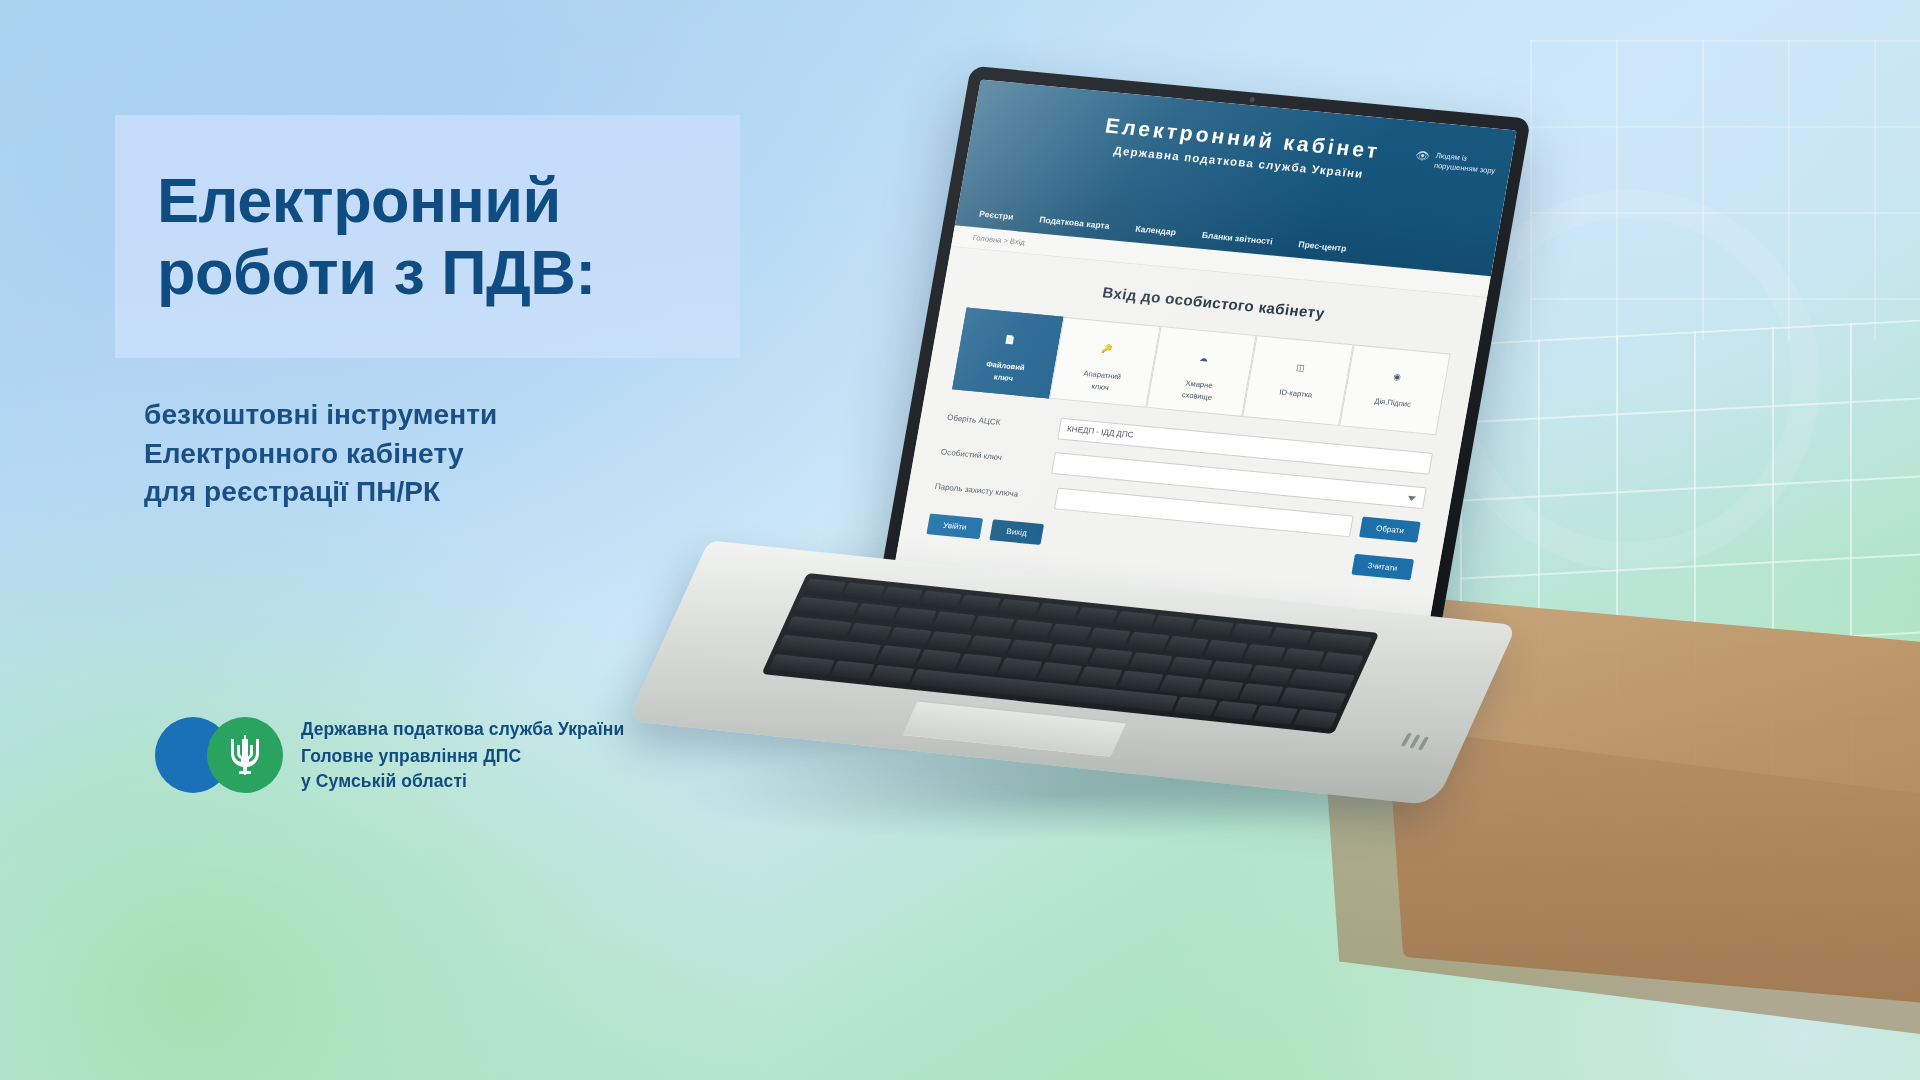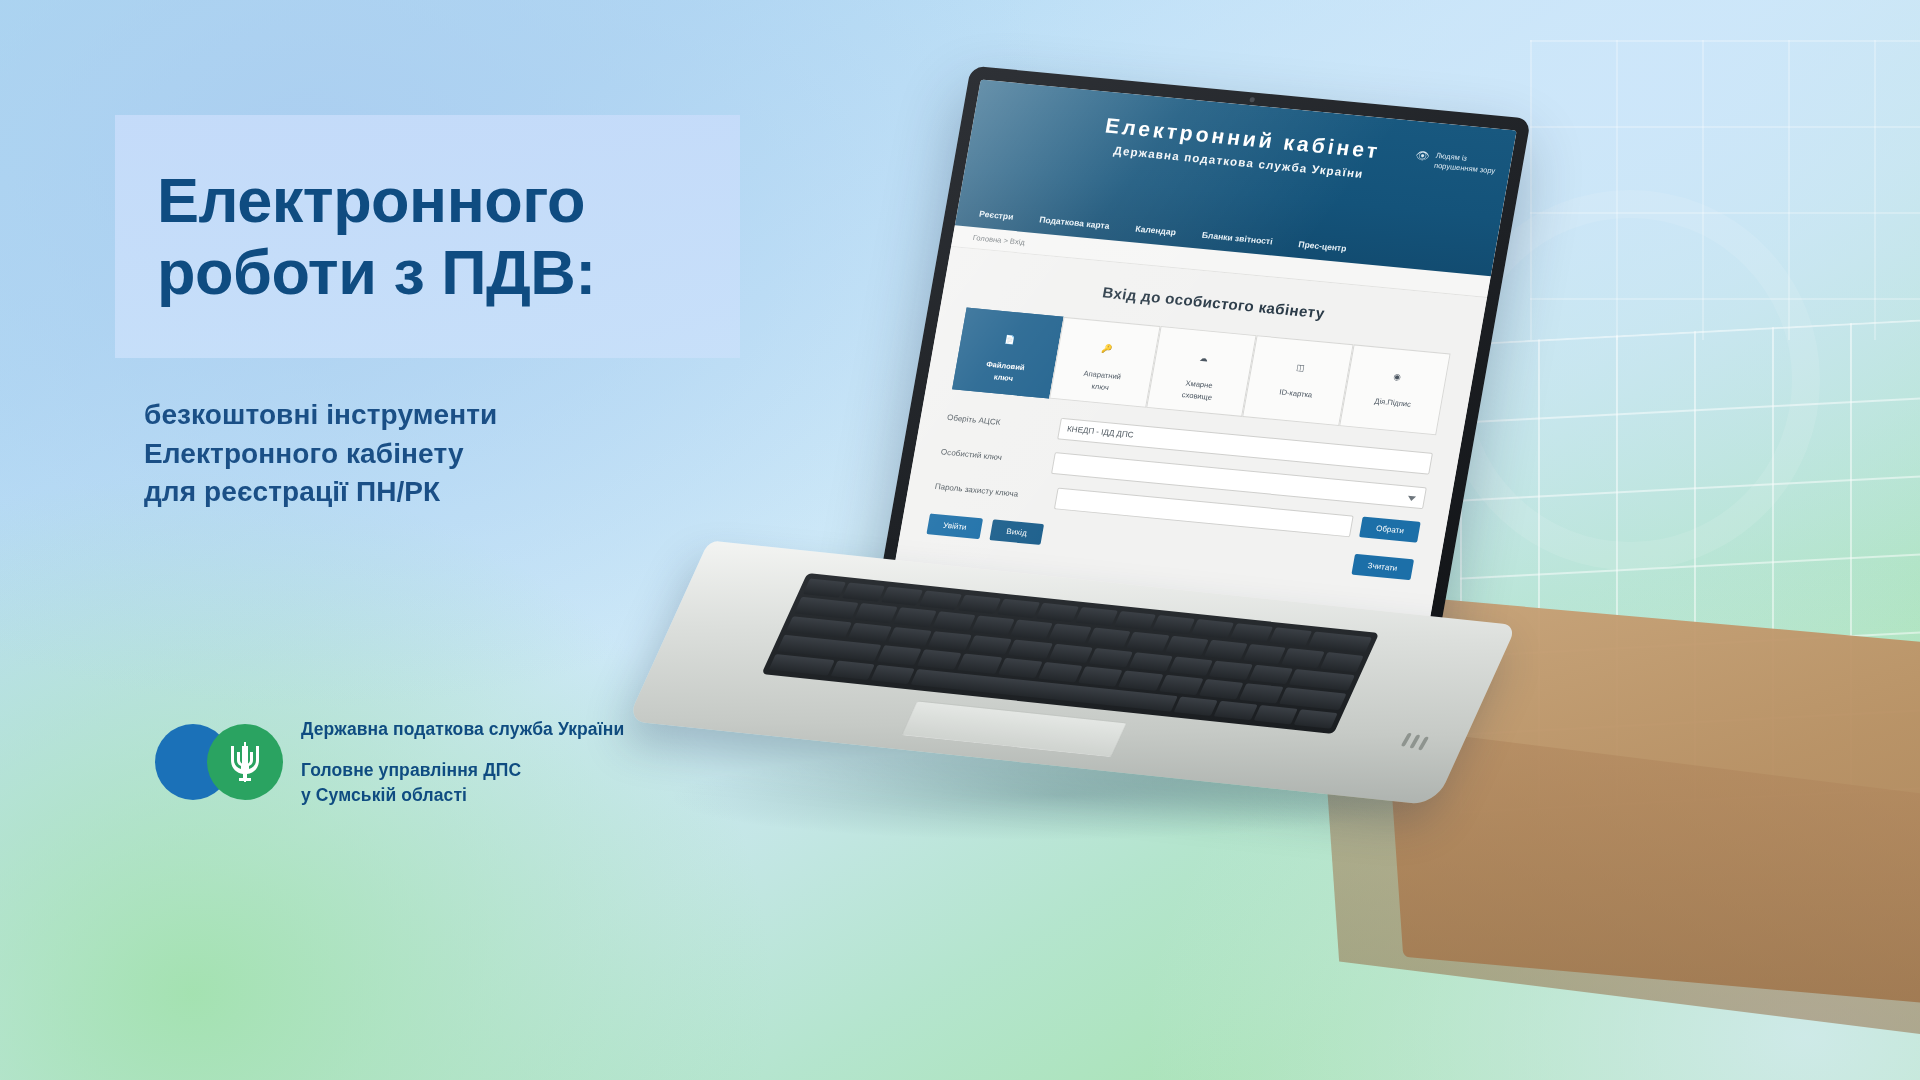--- a/index.html
+++ b/index.html
@@ -105,21 +105,21 @@
   }
   .logo-circle-green {
     position:absolute; left:52px; top:0;
     width:76px; height:76px; border-radius:50%;
     background:#2aa361;
     display:flex; align-items:center; justify-content:center;
   }
   .logo-circle-green svg { width:34px; height:44px; display:block; }
   .logo-texts { margin-left:18px; color:#0f4c81; }
   .logo-line-1 { font-size:17.5px; font-weight:700; line-height:1.5; letter-spacing:0.1px; }
-  .logo-line-2 { font-size:17.5px; font-weight:700; line-height:1.42; letter-spacing:0.1px; white-space:pre-line; margin-top:16px; }
+  .logo-line-2 { font-size:17.5px; font-weight:700; line-height:1.42; letter-spacing:0.1px; white-space:pre-line; margin-top:2px; }
 
   
   .laptop {
     position:absolute;
     left:630px; top:60px;
     width:1290px; height:900px;
     pointer-events:none;
   }
   .desk {
     position:absolute;
@@ -282,21 +282,21 @@
 </style>
 </head>
 <body>
 
 <div class="bg-wash"></div>
 <div class="bg-grid"></div>
 <div class="bg-grid-2"></div>
 <div class="bg-watermark"></div>
 
 <div class="title-panel">
-  <div class="title-text">Електронного
+  <div class="title-text">Електронний
 роботи з ПДВ:</div>
 </div>
 
 <div class="subtitle">безкоштовні інструменти
 Електронного кабінету
 для реєстрації ПН/РК</div>
 
 <div class="footer-logo">
   <div class="logo-marks">
     <div class="logo-circle-blue"></div>

